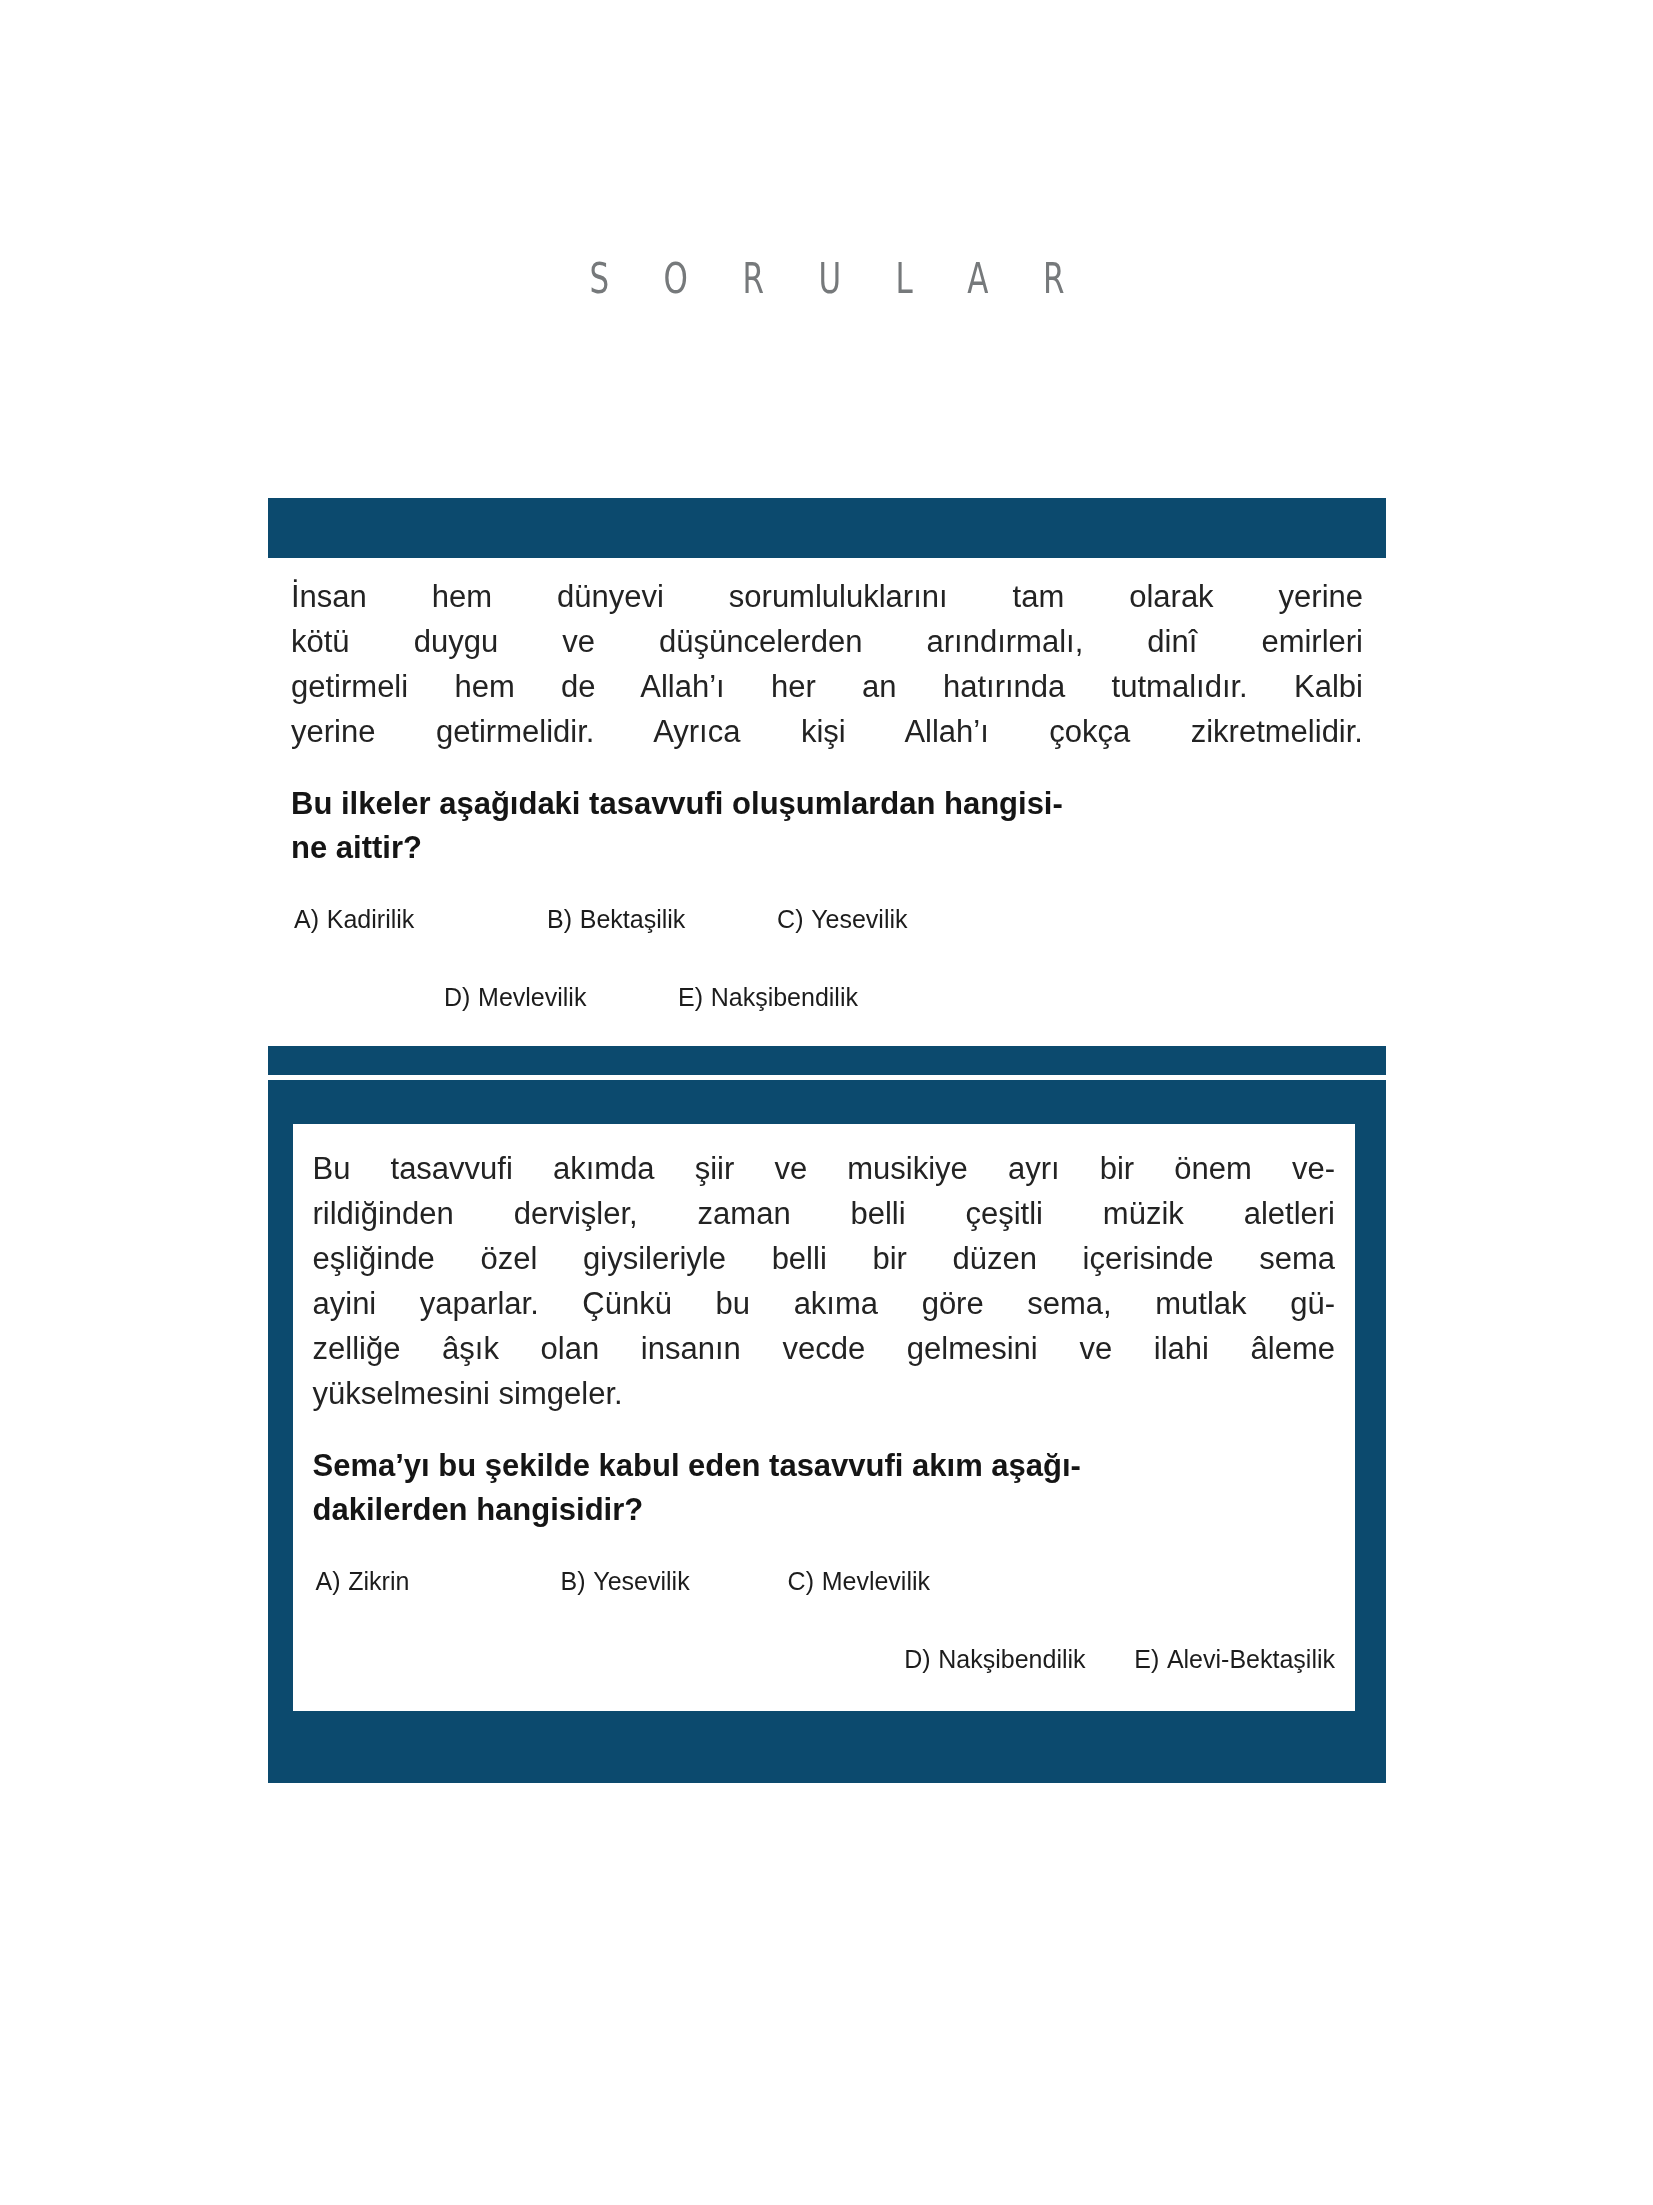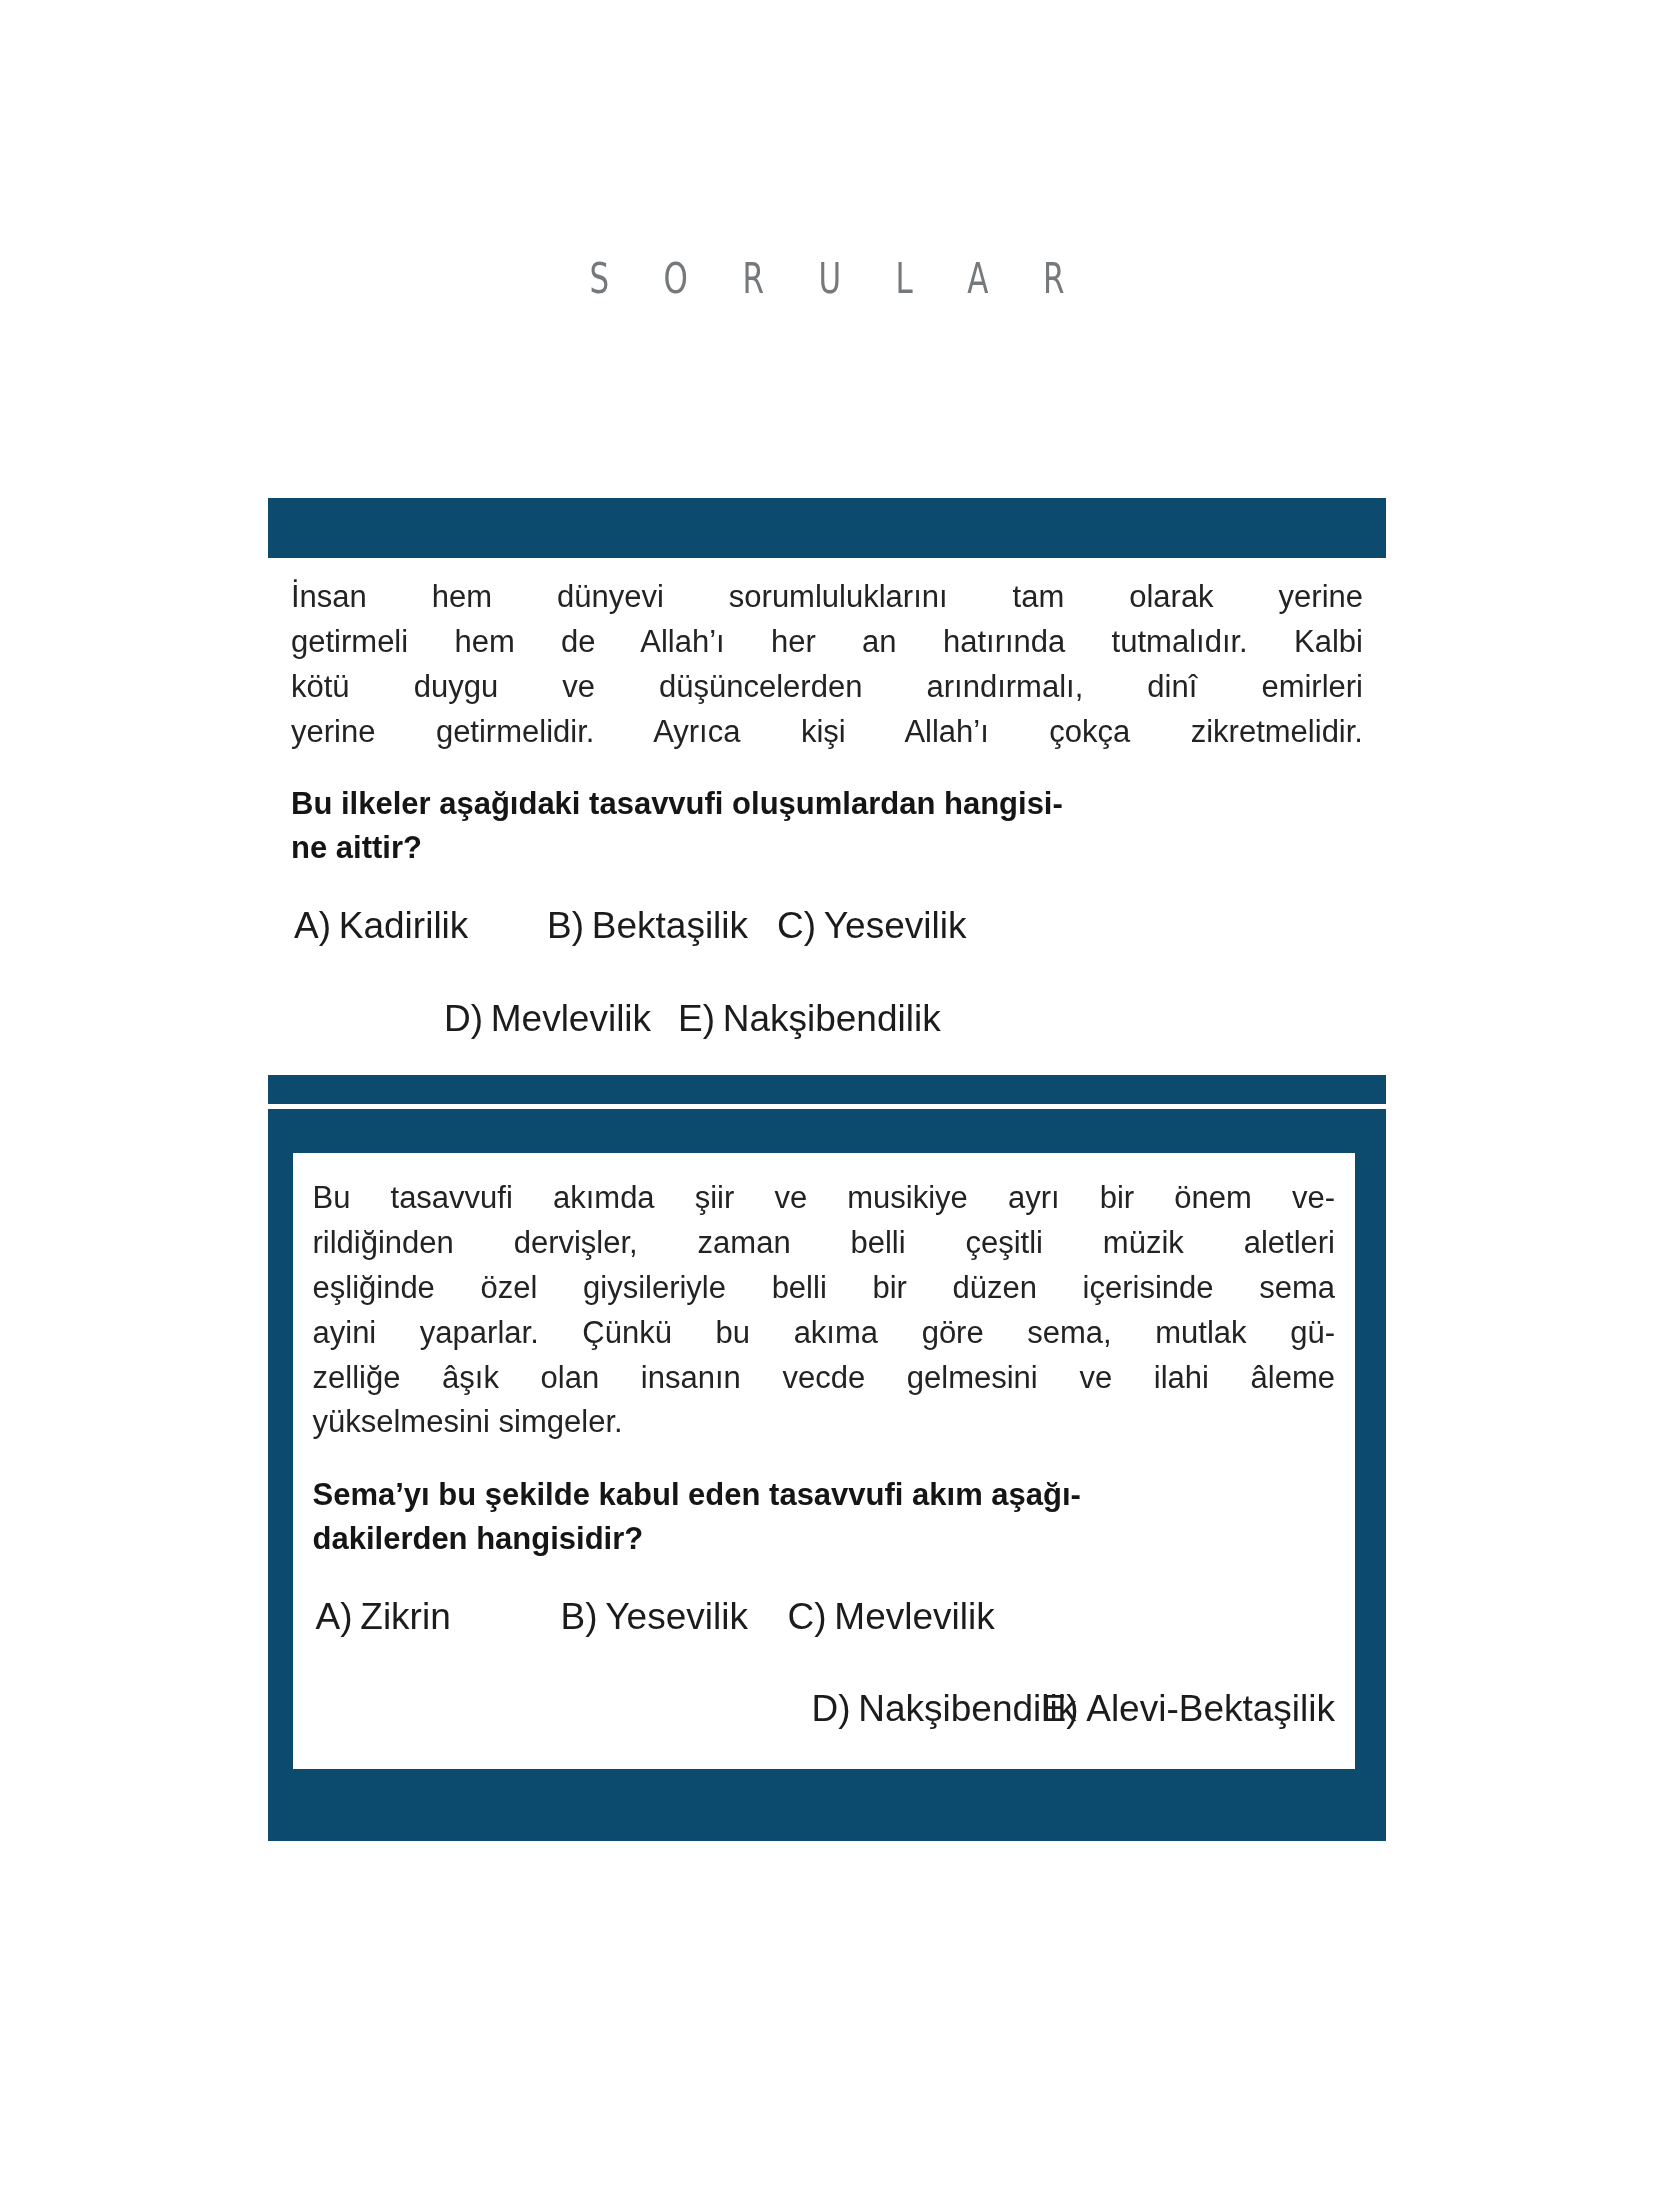--- a/index.html
+++ b/index.html
@@ -98,21 +98,21 @@
     color: #151515;
     margin: 27.6px 0 0 0;
   }
   .stem .ln { display: block; }
 
   .options {
     margin-top: 34px;
   }
   .opt-row {
     display: flex;
-    font-size: 37px;
+    font-size: 25px;
     color: #1c1c1c;
     line-height: 1.2;
   }
   .opt-row + .opt-row { margin-top: 48px; }
 
   .opt {
     white-space: nowrap;
   }
   .opt .lbl { margin-right: 7.7px; }
 
@@ -137,22 +137,22 @@
 
 <div class="page-title">S O R U L A R</div>
 
 <div class="questions">
 
   <div class="card card--one">
     <div class="card-body">
 
       <div class="passage">
         <span class="ln j">İnsan hem dünyevi sorumluluklarını tam olarak yerine</span>
+        <span class="ln j">kötü duygu ve düşüncelerden arındırmalı, dinî emirleri</span>
         <span class="ln j">getirmeli hem de Allah’ı her an hatırında tutmalıdır. Kalbi</span>
-        <span class="ln j">kötü duygu ve düşüncelerden arındırmalı, dinî emirleri</span>
         <span class="ln j">yerine getirmelidir. Ayrıca kişi Allah’ı çokça zikretmelidir.</span>
       </div>
 
       <div class="stem">
         <span class="ln">Bu ilkeler aşağıdaki tasavvufi oluşumlardan hangisi-</span>
         <span class="ln">ne aittir?</span>
       </div>
 
       <div class="options">
         <div class="opt-row row-abc">

